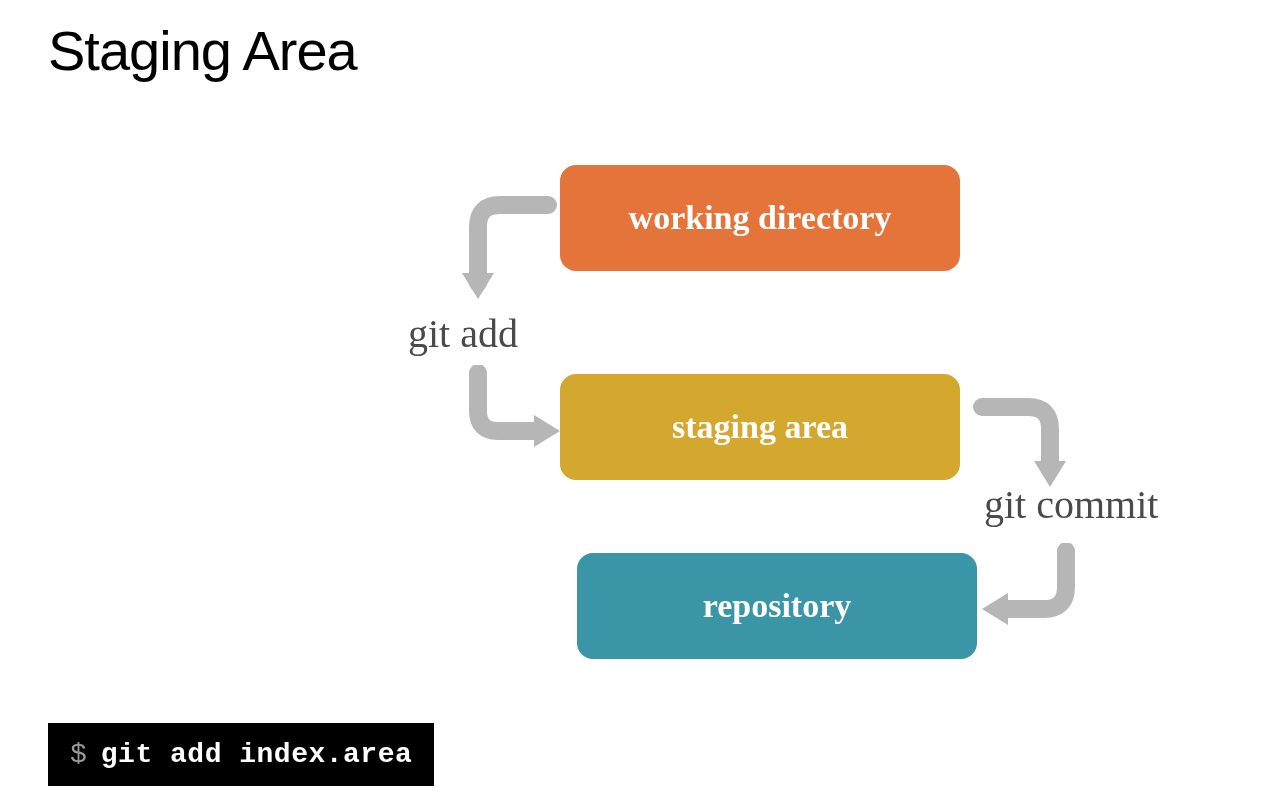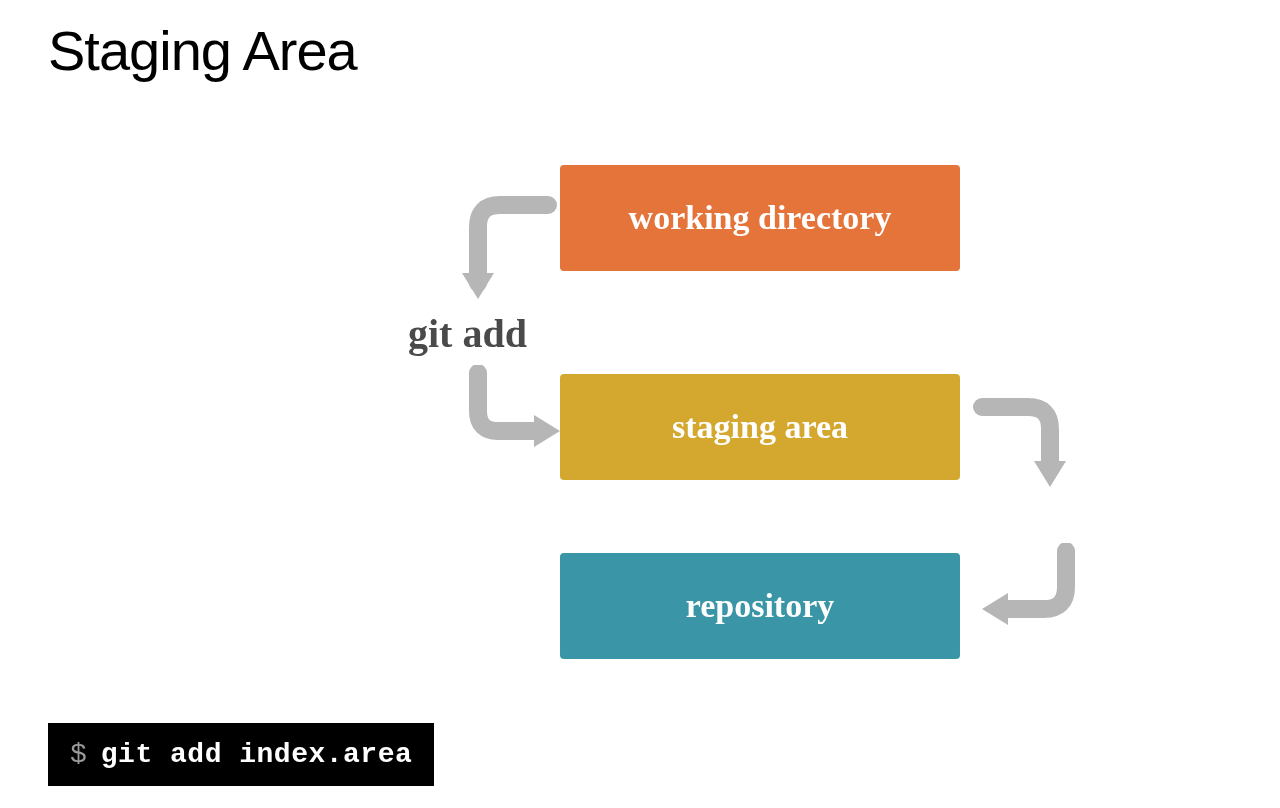--- a/index.html
+++ b/index.html
@@ -32,29 +32,29 @@
       position: absolute;
       width: 400px;
       height: 106px;
       display: flex;
       align-items: center;
       justify-content: center;
       font-family: Georgia, serif;
       font-weight: bold;
       font-size: 34px;
       color: #fff;
-      border-radius: 4px;
+      border-radius: 16px;
     }
     .box-working { top: 0;   left: 560px; background: #e4743a; }
     .box-staging { top: 209px; left: 560px; background: #d4a82f; }
-    .box-repo    { top: 388px; left: 560px; background: #3a95a6; }
+    .box-repo    { top: 388px; left: 577px; background: #3a95a6; }
     .cmd-label {
       position: absolute;
       font-family: Georgia, serif;
-      font-weight: bold;
+      font-weight: normal;
       font-size: 40px;
       color: #4a4a4a;
     }
     .label-add    { top: 145px; left: 408px; }
     .label-commit { top: 316px; left: 984px; }
     .arrow { position: absolute; }
     .terminal {
       position: absolute;
       left: 48px;
       bottom: 22px;
@@ -83,20 +83,21 @@
 
   <div class="box box-staging">
     <span>staging area</span>
   </div>
 
   <div class="box box-repo">
     <span>repository</span>
   </div>
 
   <div class="cmd-label label-add">git add</div>
+  <div class="cmd-label label-commit">git commit</div>
 
   <svg class="arrow" style="left:460px; top:28px;" width="100" height="120" viewBox="0 0 100 120">
     <path d="M 88 12 L 40 12 Q 18 12 18 34 L 18 90" fill="none" stroke="#b6b6b6" stroke-width="18" stroke-linecap="round"></path>
     <path d="M 18 106 L 2 80 L 34 80 Z" fill="#b6b6b6"></path>
   </svg>
 
   <svg class="arrow" style="left:462px; top:200px;" width="110" height="100" viewBox="0 0 110 100">
     <path d="M 16 8 L 16 46 Q 16 66 36 66 L 80 66" fill="none" stroke="#b6b6b6" stroke-width="18" stroke-linecap="round"></path>
     <path d="M 98 66 L 72 50 L 72 82 Z" fill="#b6b6b6"></path>
   </svg>

